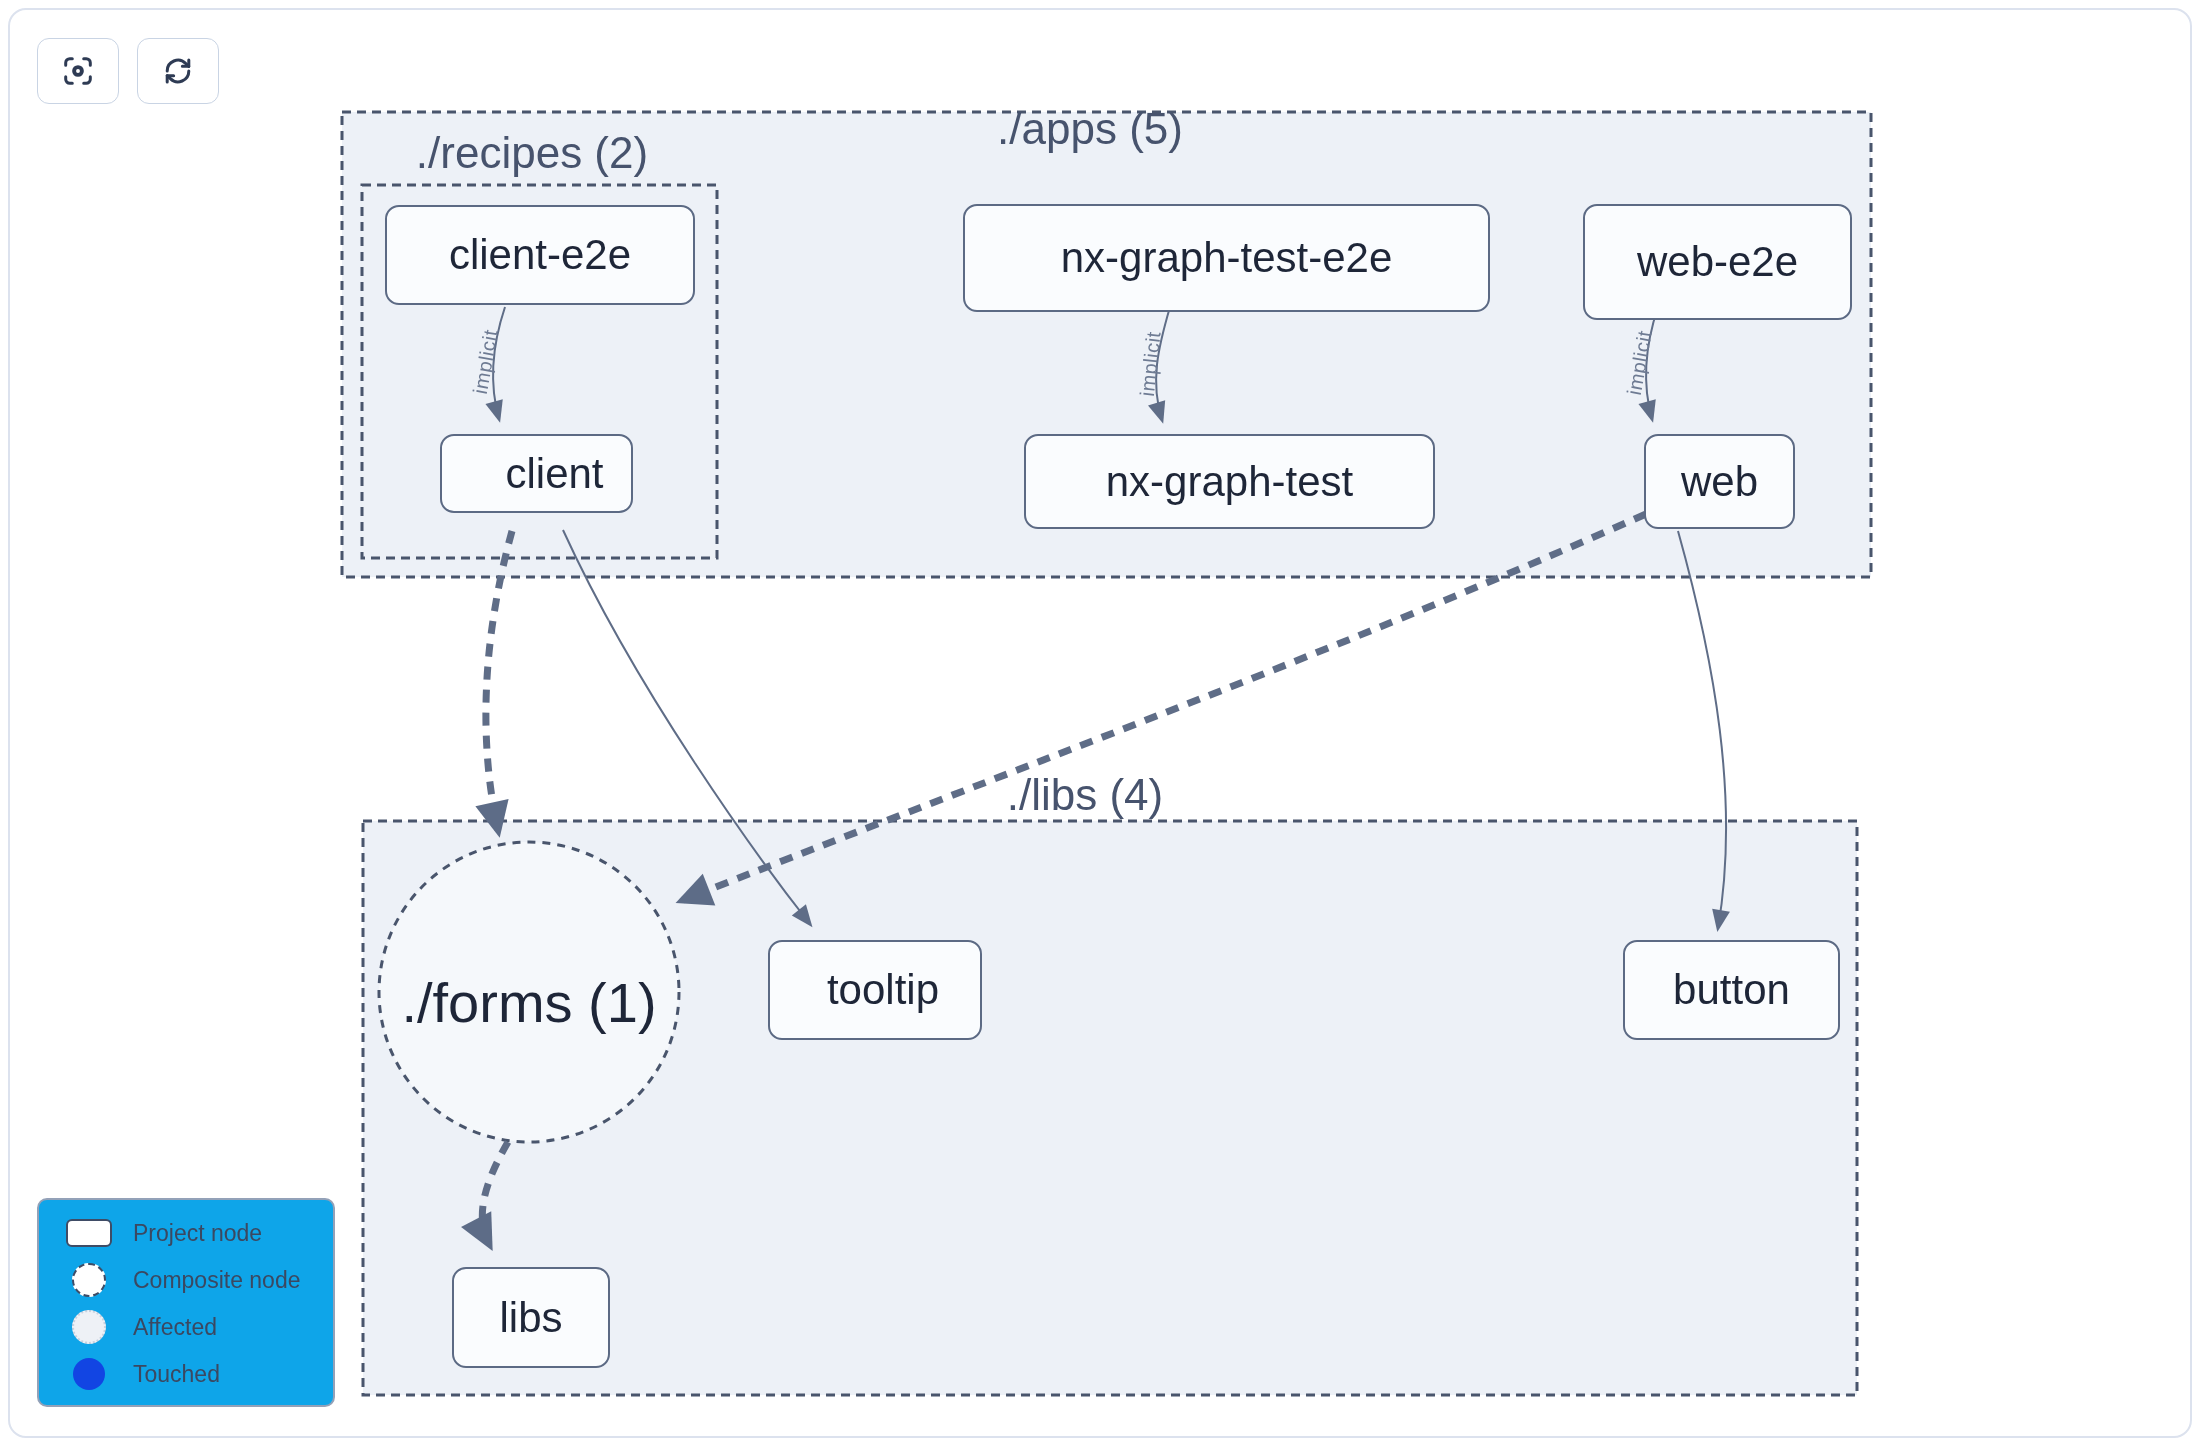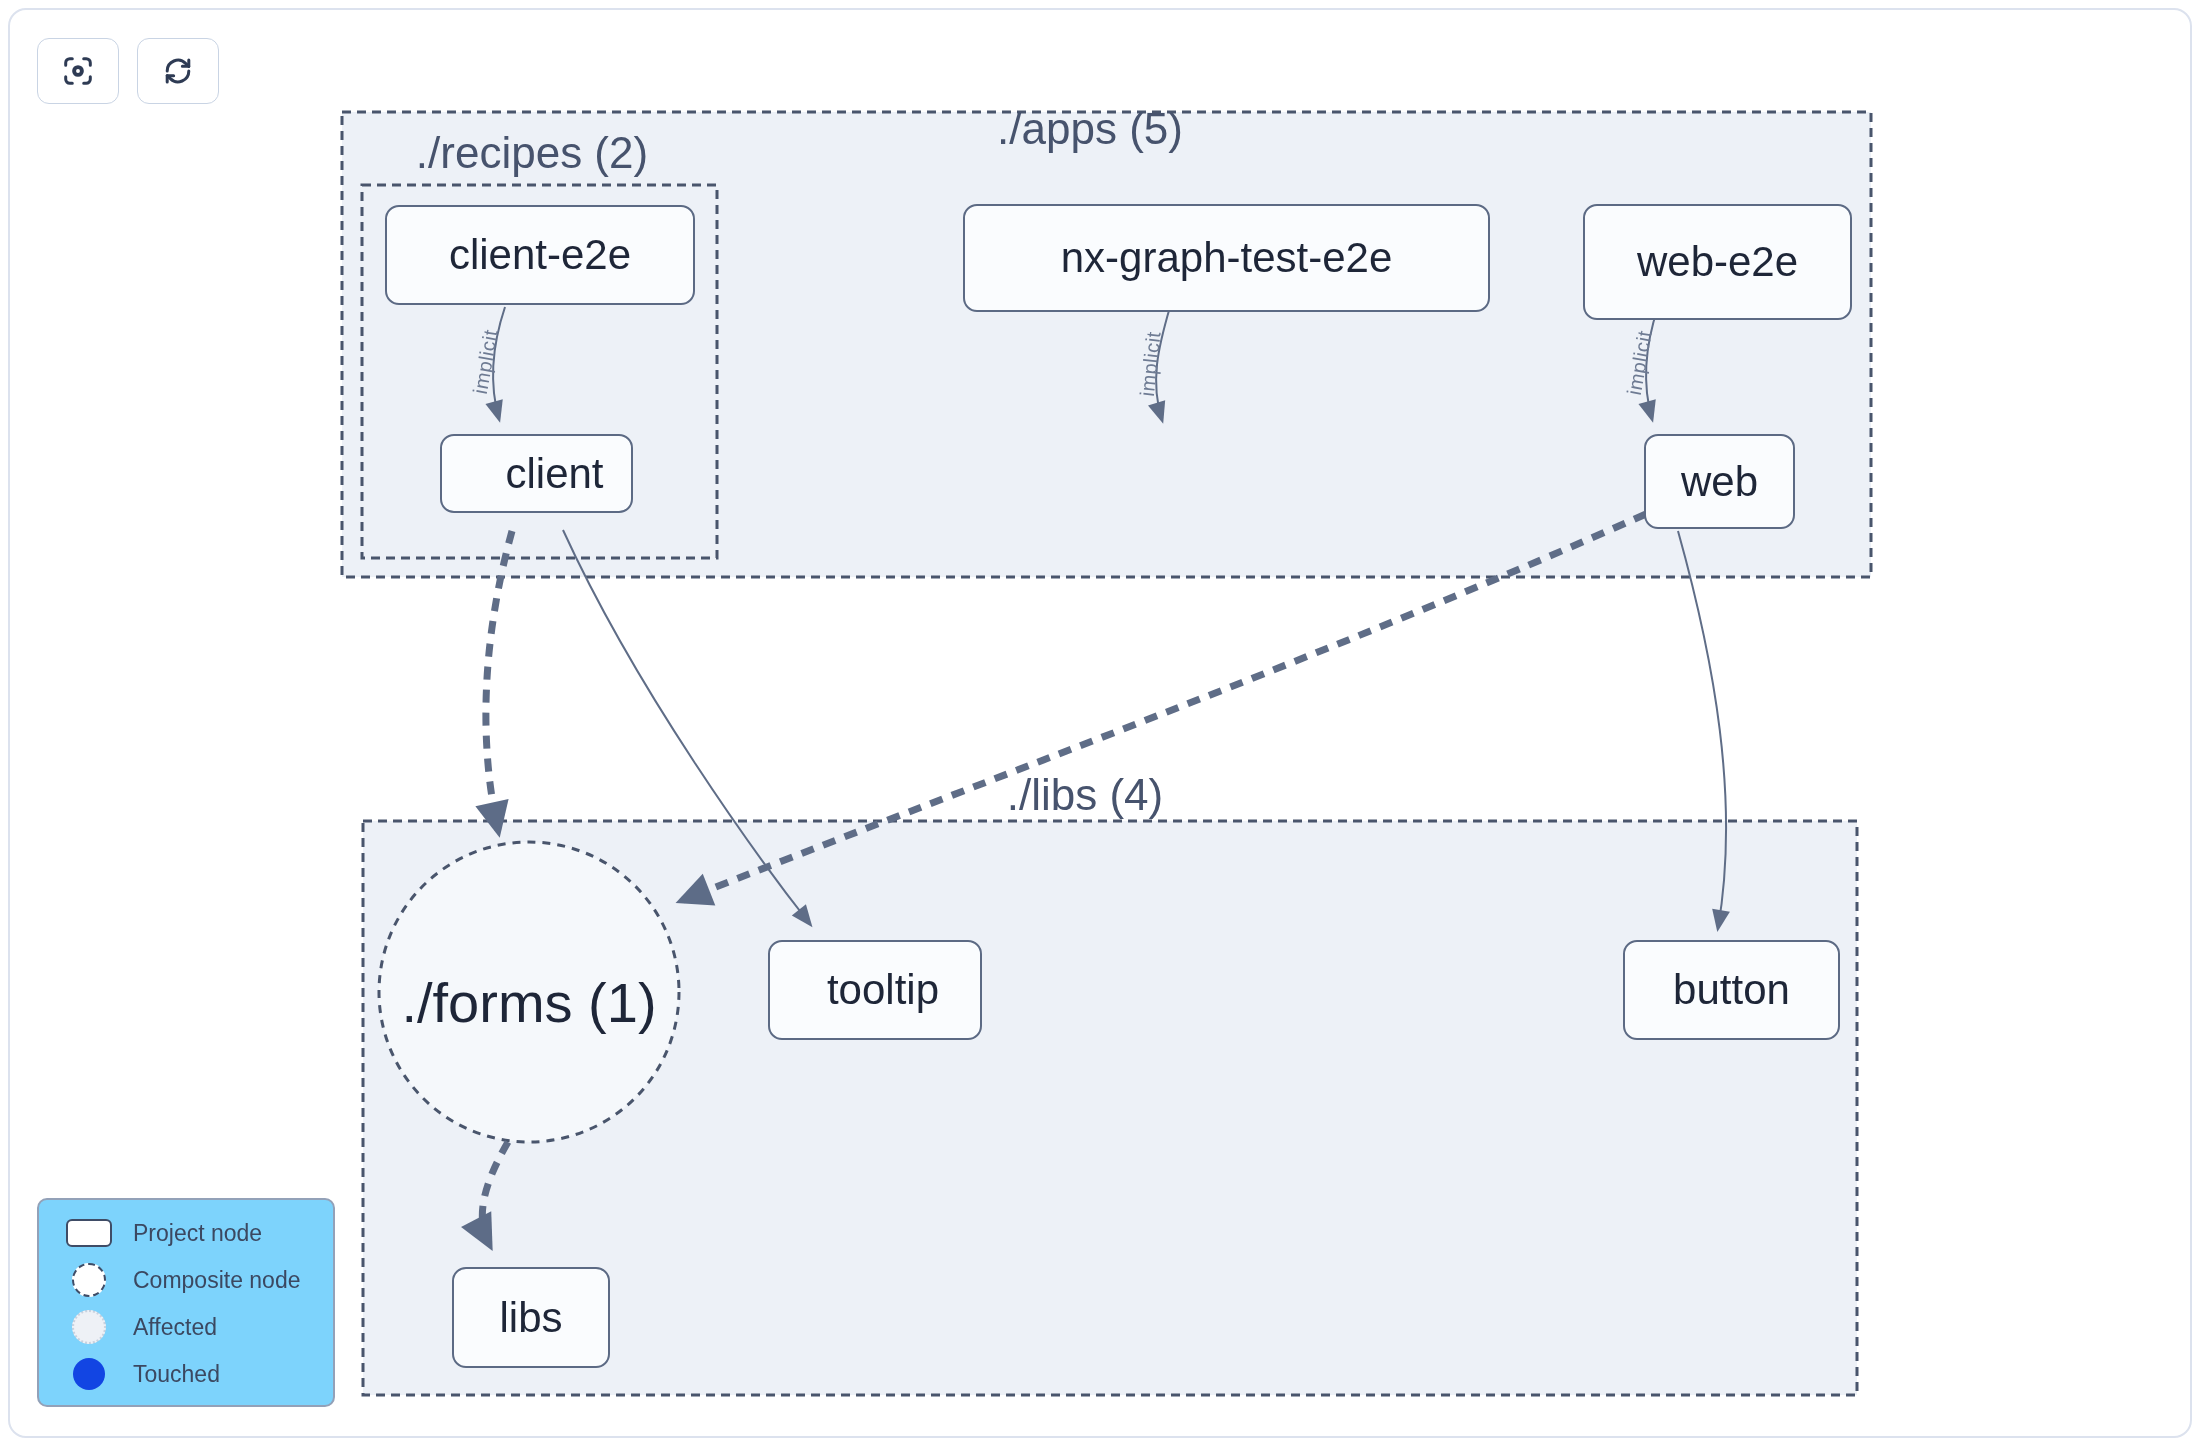--- a/index.html
+++ b/index.html
@@ -32,21 +32,21 @@
   .group-label{position:absolute;width:400px;text-align:center;font-size:44px;color:var(--label);}
   .node{position:absolute;display:flex;align-items:center;justify-content:center;
         background:var(--node-fill);border:2px solid var(--node-border);border-radius:14px;
         color:var(--node-text);font-size:42px;cursor:pointer;}
   .composite-hit{position:absolute;left:378px;top:851px;width:302px;height:302px;border-radius:50%;
         display:flex;align-items:center;justify-content:center;color:var(--node-text);font-size:56px;cursor:pointer;text-align:center;}
   .toolbar{position:absolute;left:37px;top:38px;display:flex;gap:18px;z-index:6;}
   .tool-btn{width:82px;height:66px;background:#fff;border:1.5px solid var(--btn-border);border-radius:12px;
         display:flex;align-items:center;justify-content:center;cursor:pointer;}
   .tool-btn svg{width:36px;height:36px;stroke:var(--icon-ink);fill:none;stroke-width:2;stroke-linecap:round;stroke-linejoin:round;}
-  .legend{position:absolute;left:37px;top:1198px;width:298px;height:209px;background:#7dd3fc;
+  .legend{position:absolute;left:37px;top:1198px;width:298px;height:209px;background:#0ea5e9;
         border:2px solid var(--legend-border);border-radius:10px;padding:16px 0 0 24px;
         display:flex;flex-direction:column;gap:13px;z-index:6;}
   .legend-row{display:flex;align-items:center;height:34px;}
   .legend-swatch-col{width:52px;display:flex;align-items:center;justify-content:center;margin-right:18px;}
   .legend-label{font-size:23px;color:var(--legend-text);}
   .sw-project{width:46px;height:28px;background:#fff;border:2.5px solid #3f4c66;border-radius:6px;}
   .sw-composite{width:34px;height:34px;background:#fff;border:2.5px dashed #3f4c66;border-radius:50%;}
   .sw-affected{width:34px;height:34px;background:var(--affected-fill);border:2px dotted var(--affected-border);border-radius:50%;}
   .sw-touched{width:32px;height:32px;background:var(--touched-blue);border-radius:50%;}
 </style>
@@ -87,20 +87,21 @@
   </svg>
 
   <div class="group-label" style="left:890px;top:64px;margin-top:40px;">./apps (5)</div>
   <div class="group-label" style="left:332px;top:128px;">./recipes (2)</div>
   <div class="group-label" style="left:885px;top:770px;">./libs (4)</div>
 
   <div class="node" style="left:385px;top:205px;width:310px;height:100px;">client-e2e</div>
   <div class="node" style="left:963px;top:204px;width:527px;height:108px;">nx-graph-test-e2e</div>
   <div class="node" style="left:1583px;top:204px;width:269px;height:116px;">web-e2e</div>
   <div class="node" style="left:440px;top:434px;width:193px;height:79px;padding-left:36px;">client</div>
+  <div class="node" style="left:1024px;top:434px;width:411px;height:95px;">nx-graph-test</div>
   <div class="node" style="left:1644px;top:434px;width:151px;height:95px;">web</div>
   <div class="node" style="left:768px;top:940px;width:214px;height:100px;padding-left:16px;">tooltip</div>
   <div class="node" style="left:1623px;top:940px;width:217px;height:100px;">button</div>
   <div class="node" style="left:452px;top:1267px;width:158px;height:101px;">libs</div>
 
   <div class="composite-hit">./forms (1)</div>
 </div>
 
 <div class="toolbar">
   <button class="tool-btn">

